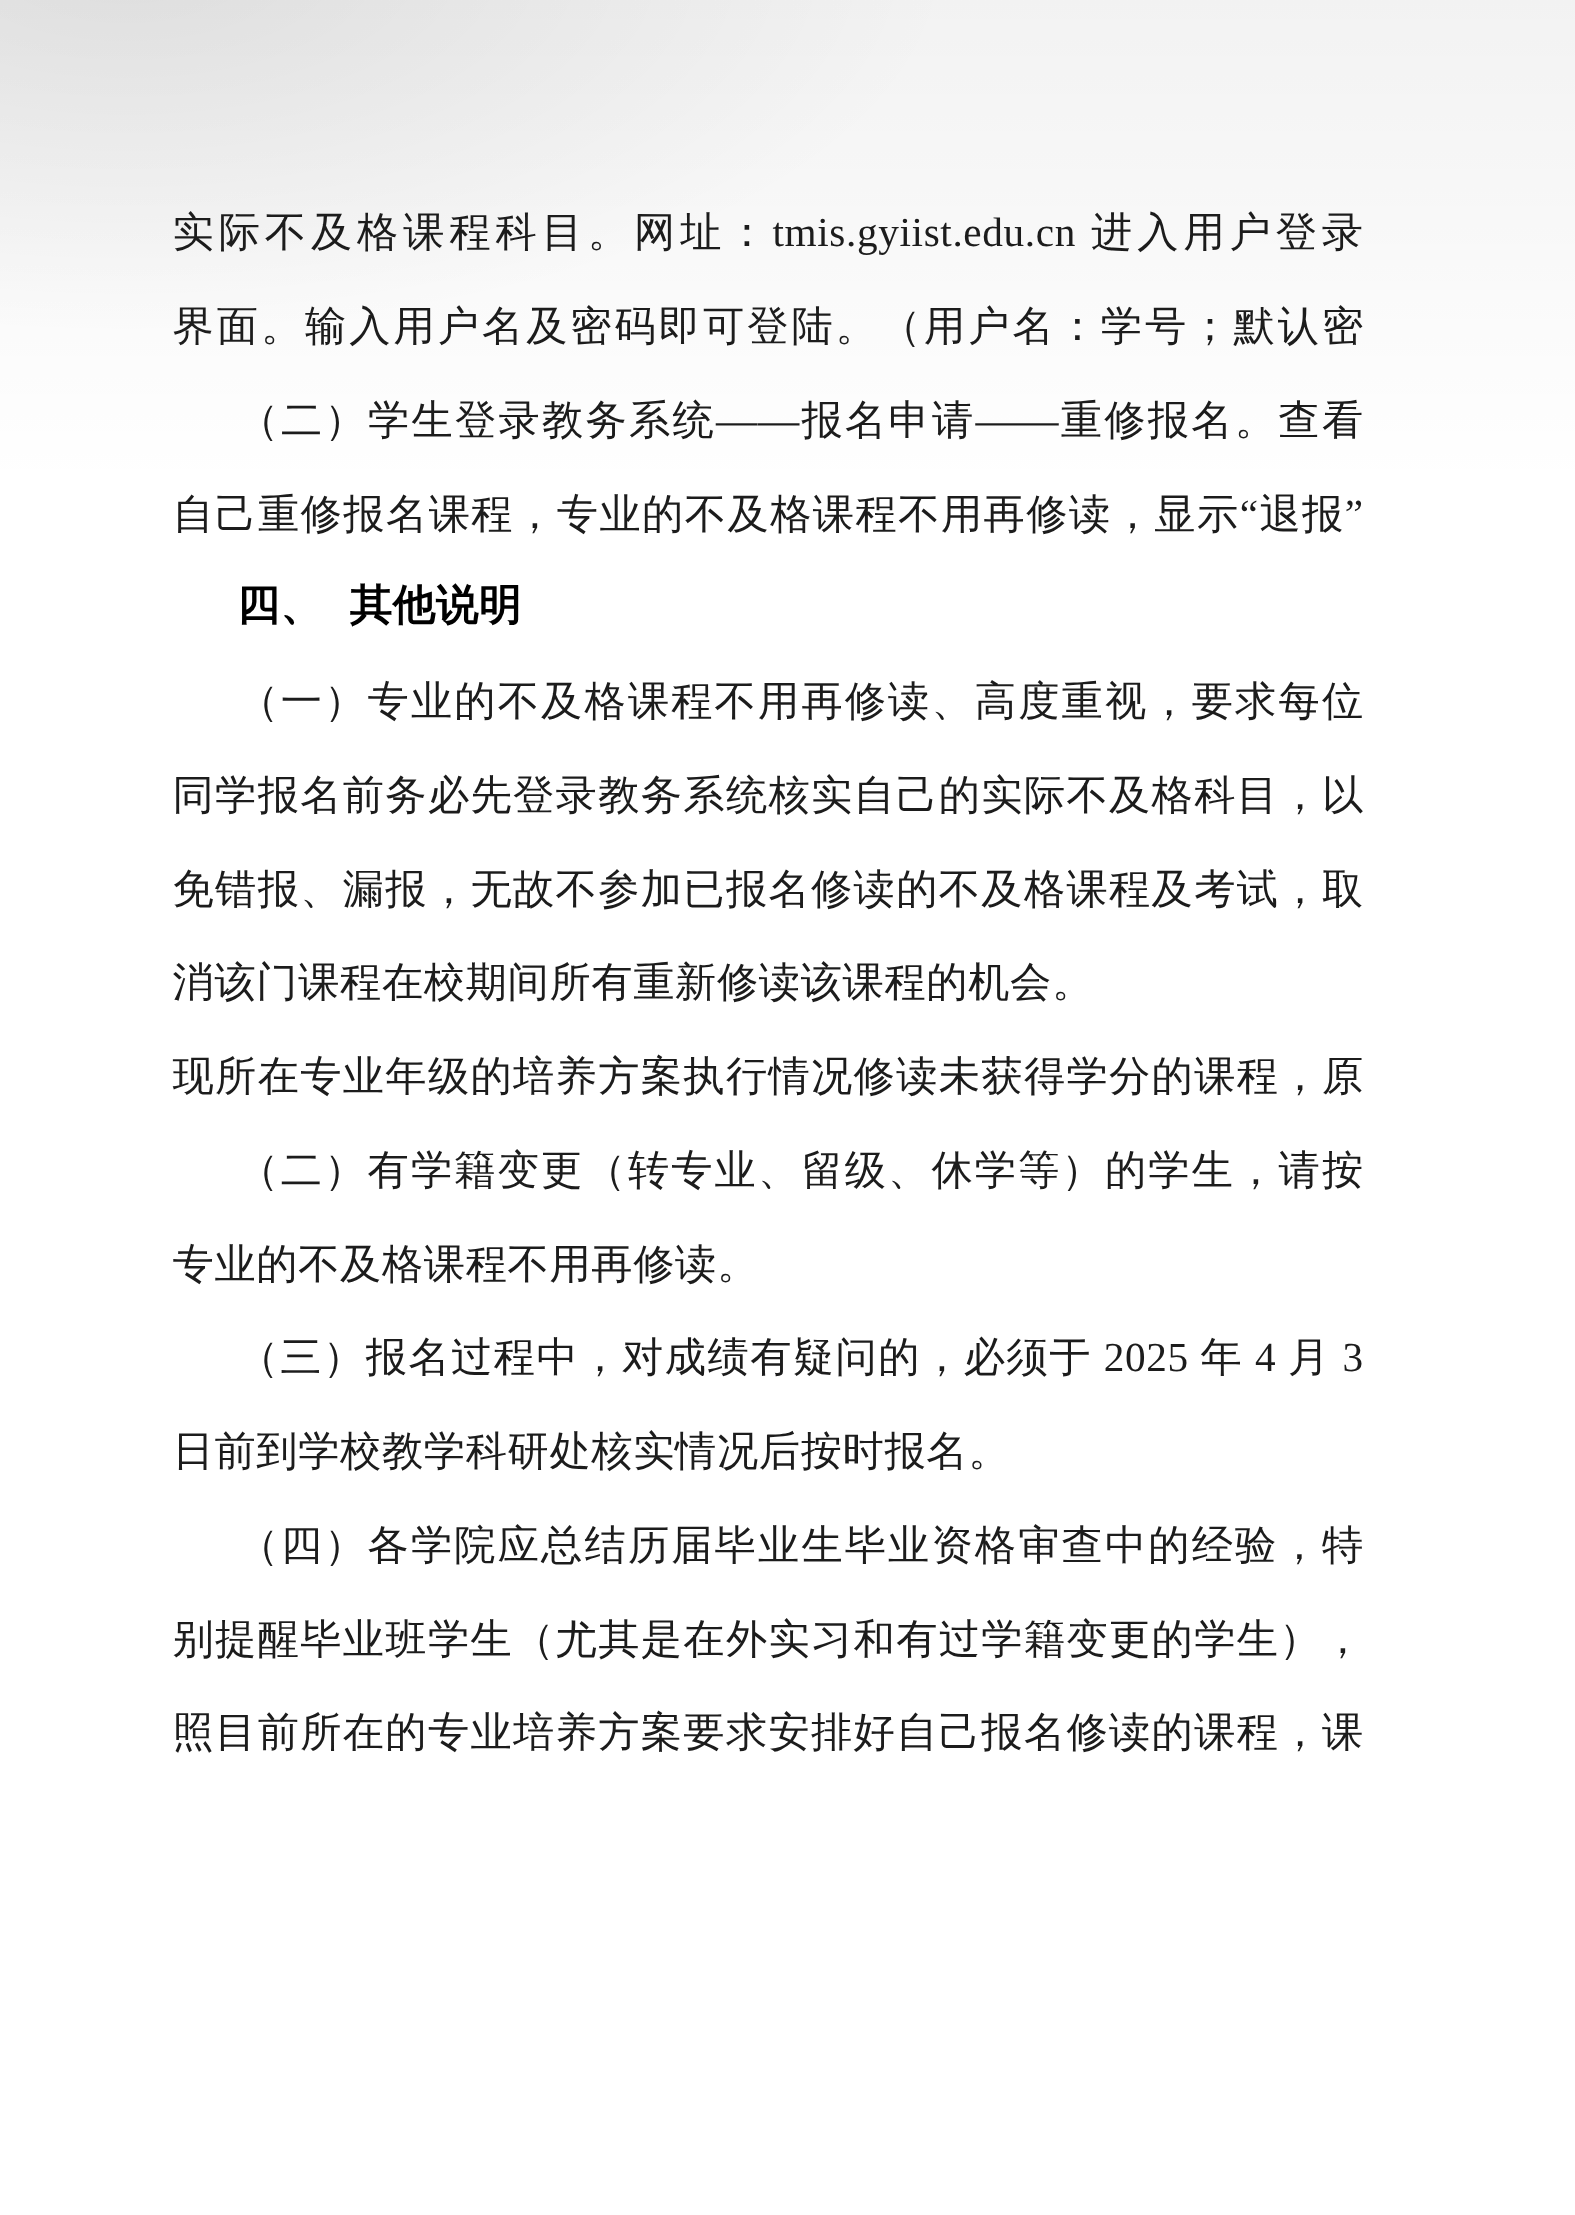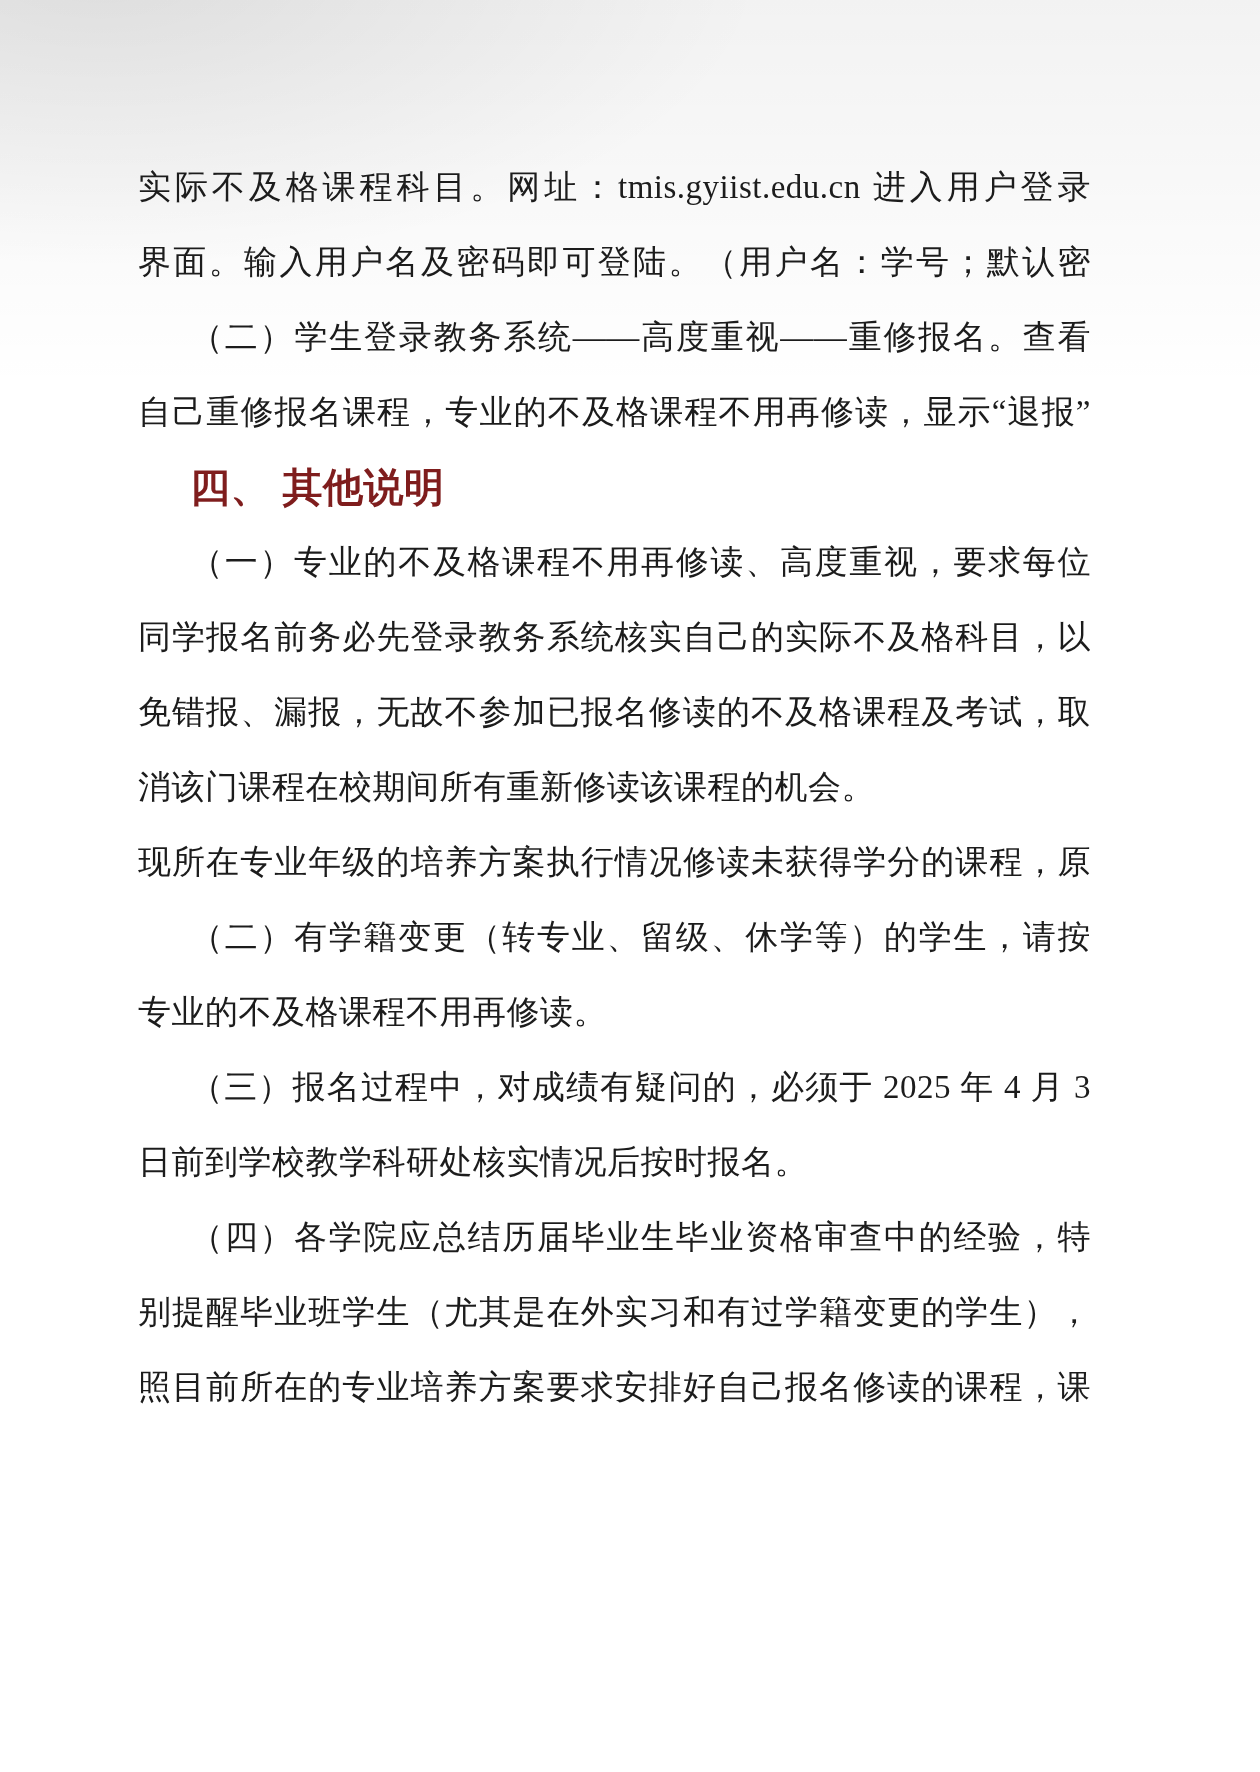--- a/index.html
+++ b/index.html
@@ -32,43 +32,43 @@
     text-align-last:justify;
     text-justify:inter-character;
     overflow:hidden;
   }
   .line.end{
     text-align:left;
     text-align-last:left;
   }
   .line.indent{ text-indent:52px; }
   .line.heading{
-    font-family:Liberation Sans, sans-serif;
+    font-family:Liberation Mono, monospace;
     font-weight:700;
-    font-size:40px;
-    color:#7f1d1d;
+    font-size:34px;
+    color:#000000;
   }
   .page-number{
     position:absolute;
     left:172px;top:1585px;
     height:50px;line-height:50px;
     font-size:30px;
     letter-spacing:6px;
     color:#1c1c1c;
   }
 </style>
 </head>
 <body>
 
 <div class="canvas">
   <div class="top-shade"></div>
   <div class="doc-body" id="doc-body">
       <div class="line">实际不及格课程科目。网址：tmis.gyiist.edu.cn 进入用户登录</div>
       <div class="line">界面。输入用户名及密码即可登陆。（用户名：学号；默认密码：</div>
-      <div class="line indent">（二）学生登录教务系统——高度重视——重修报名。查看</div>
+      <div class="line indent">（二）学生登录教务系统——报名申请——重修报名。查看</div>
       <div class="line">自己重修报名课程，专业的不及格课程不用再修读，显示“退报”</div>
       <div class="line heading indent end">四、 其他说明</div>
       <div class="line indent">（一）专业的不及格课程不用再修读、高度重视，要求每位</div>
       <div class="line">同学报名前务必先登录教务系统核实自己的实际不及格科目，以</div>
       <div class="line">免错报、漏报，无故不参加已报名修读的不及格课程及考试，取</div>
       <div class="line end">消该门课程在校期间所有重新修读该课程的机会。</div>
       <div class="line">现所在专业年级的培养方案执行情况修读未获得学分的课程，原</div>
       <div class="line indent">（二）有学籍变更（转专业、留级、休学等）的学生，请按</div>
       <div class="line end">专业的不及格课程不用再修读。</div>
       <div class="line indent">（三）报名过程中，对成绩有疑问的，必须于 2025 年 4 月 3</div>

